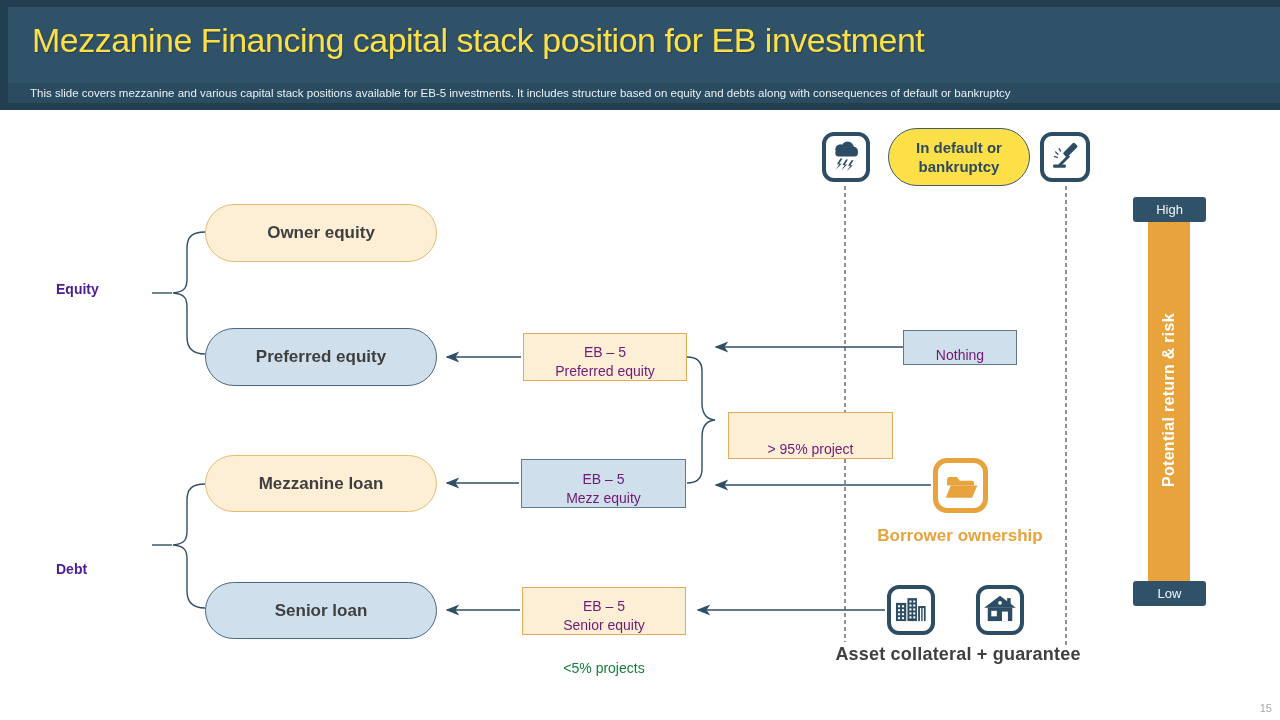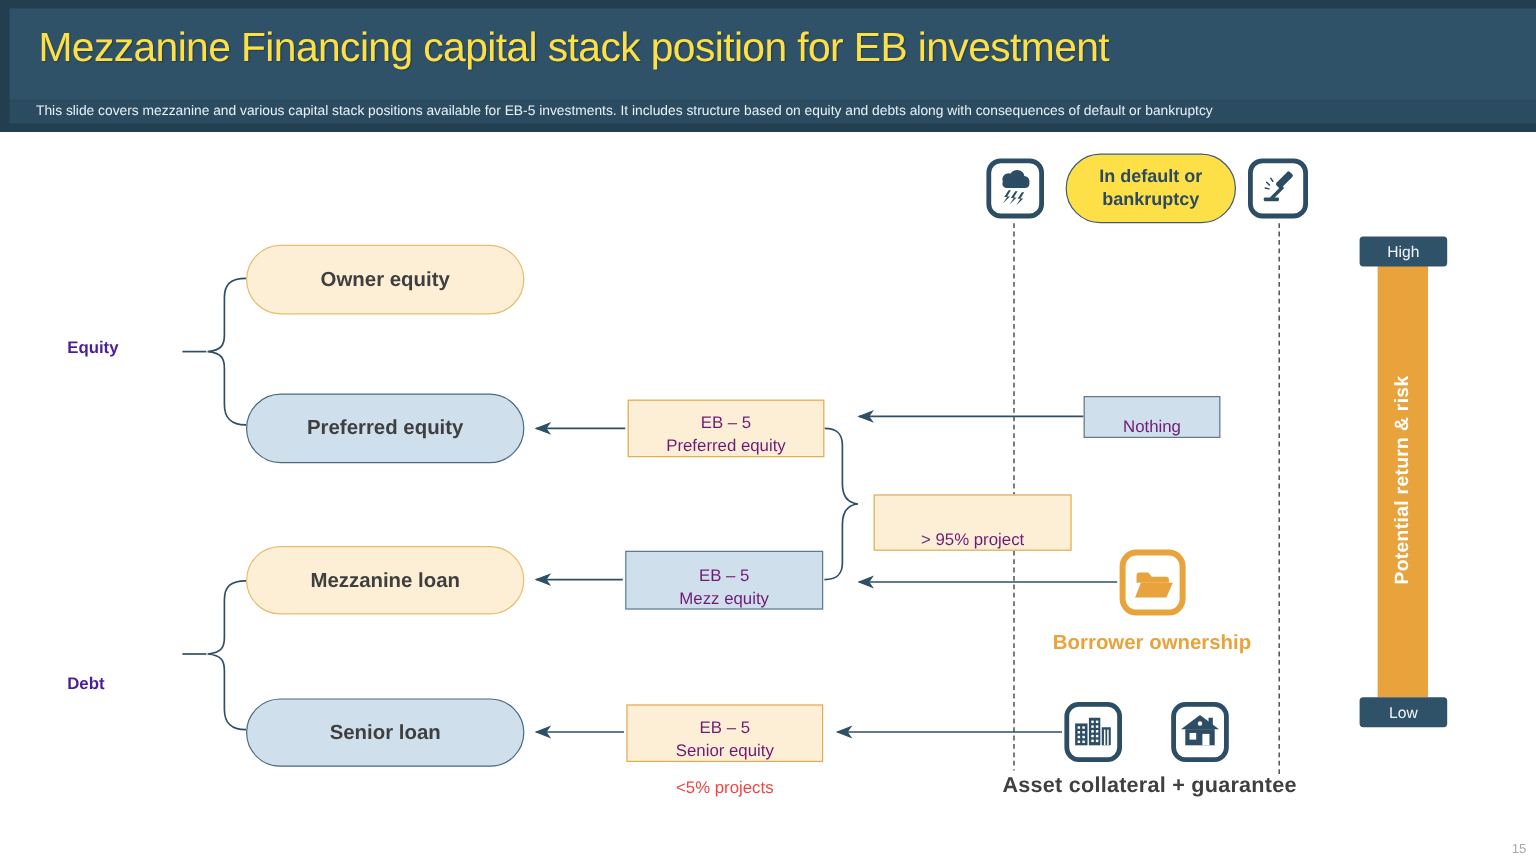--- a/index.html
+++ b/index.html
@@ -32,21 +32,21 @@
     position:absolute; width:164px; height:48px;
     display:flex; flex-direction:column; align-items:center; justify-content:flex-end;
     font-size:14px; color:#701a75; line-height:1.32; text-align:center; z-index:2;
   }
   .ebox.cream { background:#fcefd6; border:1.2px solid #e0ac55; }
   .ebox.blue  { background:#cfdfeb; border:1.2px solid #5f7a8e; }
 
   .group-label { position:absolute; width:92px; text-align:left; font-size:14px; font-weight:700; color:#4c1d95; z-index:2; }
 
   .note { position:absolute; text-align:center; z-index:2; }
-  .note.gray   { font-size:14px; color:#ef4444; }
+  .note.gray   { font-size:14px; color:#15803d;margin-top:12px; }
   .note.orange { font-size:17px; font-weight:700; color:#e8a33d; }
   .note.dark   { font-size:18px; font-weight:700; color:#404040; letter-spacing:0.2px; }
 
   .icon-tile {
     position:absolute; background:#ffffff; border:4px solid #2c4d63; border-radius:12px;
     display:flex; align-items:center; justify-content:center; z-index:2;
   }
   .icon-tile.orange { border:5px solid #e8a33d; border-radius:14px; }
   .icon-tile svg { display:block; }
 

